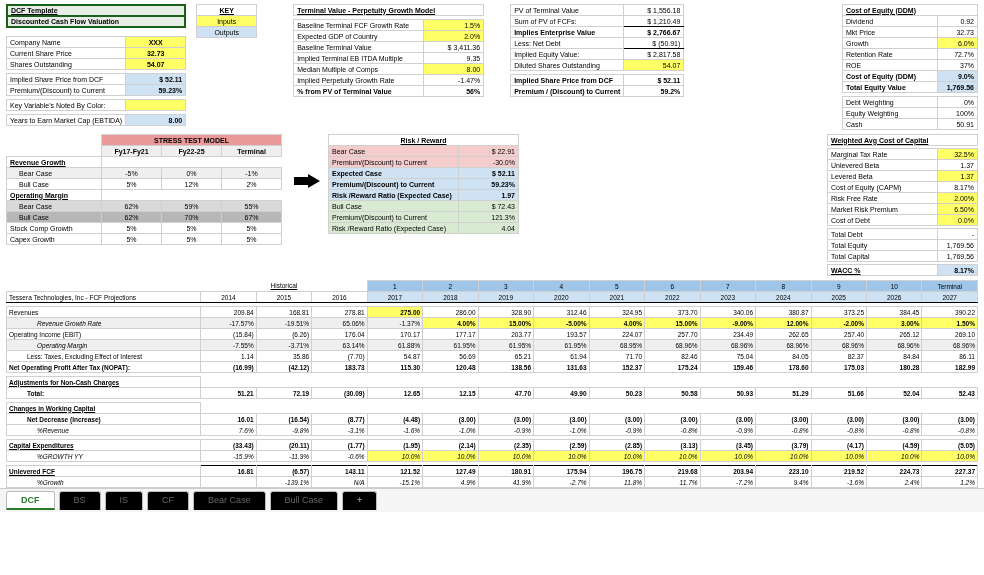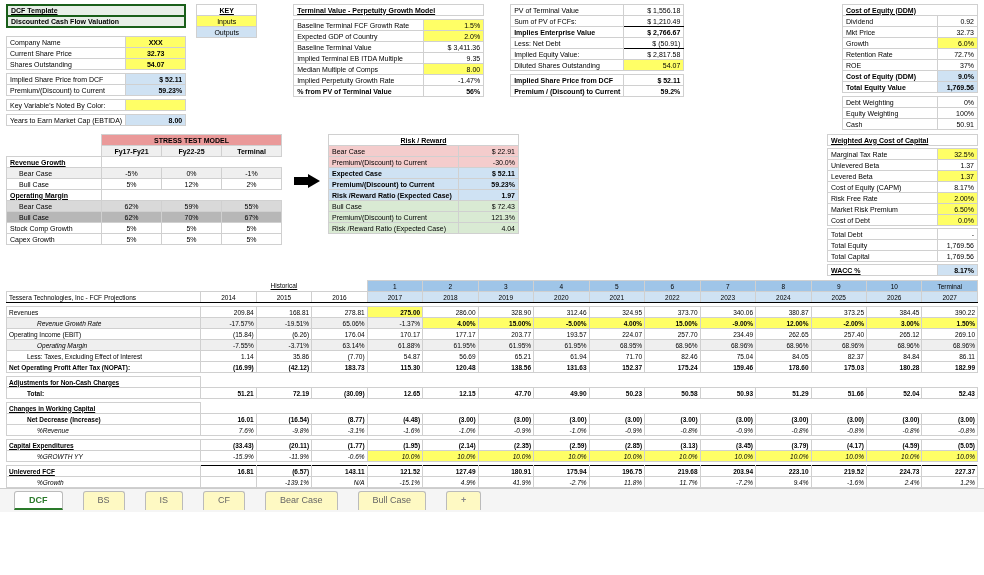--- a/index.html
+++ b/index.html
@@ -18,22 +18,22 @@
   .pink { background:#f4cccc; }
   .pink2 { background:#ea9999; }
   .green-lt { background:#d9ead3; }
   .grey-lt { background:#efefef; }
   .grey-md { background:#d9d9d9; }
   .grey-d { background:#b7b7b7; }
   .border-t { border-top:1.5px solid #000; }
   .border-b { border-bottom:1.5px solid #000; }
   .arrow { display:inline-block; width:0; height:0; border-top:7px solid transparent; border-bottom:7px solid transparent; border-left:12px solid #000; vertical-align:middle; }
   .arrow-stem { display:inline-block; width:14px; height:8px; background:#000; vertical-align:middle; }
-  .tabs { border-top:1px solid #ccc; padding:2px 14px; font-size:9px; display:flex; gap:20px; background:#f5f5f5;}
-  .tab { padding:3px 14px; border:1px solid #bbb; border-bottom:none; border-radius:3px 3px 0 0; background:#fef9c3; color:#666;}
+  .tabs { border-top:1px solid #ccc; padding:2px 6px; font-size:9px; display:flex; gap:4px; background:#f5f5f5;}
+  .tab { padding:3px 14px; border:1px solid #bbb; border-bottom:none; border-radius:3px 3px 0 0; background:#000000; color:#666;}
   .tab.active { background:#fff; color:#2a7a2a; font-weight:bold; border-bottom:2px solid #2a7a2a;}
   .tab.plus { font-weight:bold; color:#888; }
   .section { margin-bottom:4px; }
   .row { display:flex; gap:6px; align-items:flex-start; }
   .col { display:flex; flex-direction:column; }
   
   .proj td, .proj th { font-size:6.5px; padding:1px 2px; min-width:40px;}
   .proj .lbl { min-width:140px; text-align:left; }
   .proj .ind1 { padding-left:20px; }
   .proj .ind2 { padding-left:30px; font-style:italic; }

